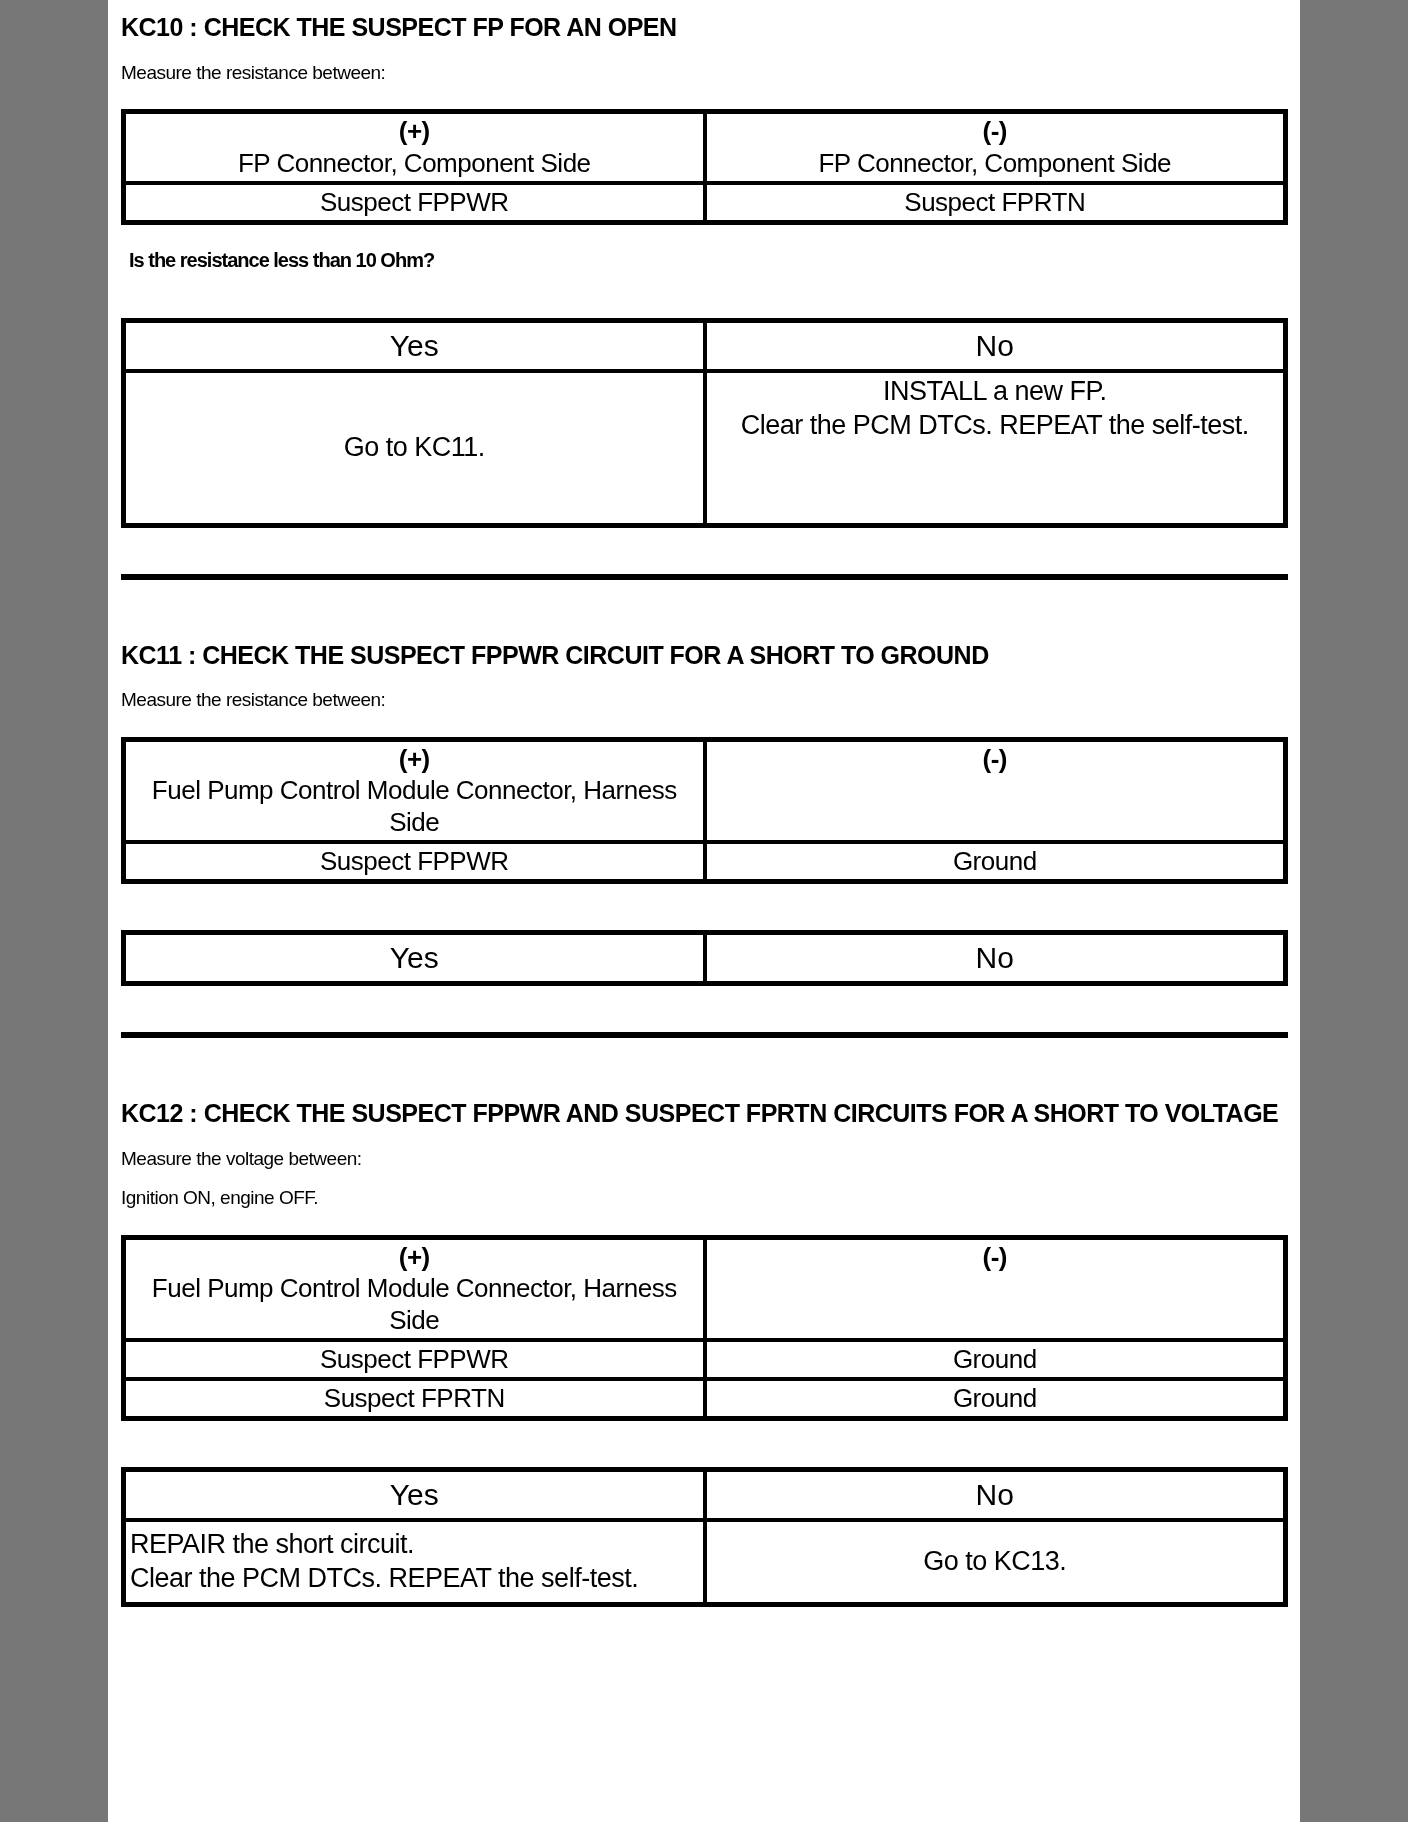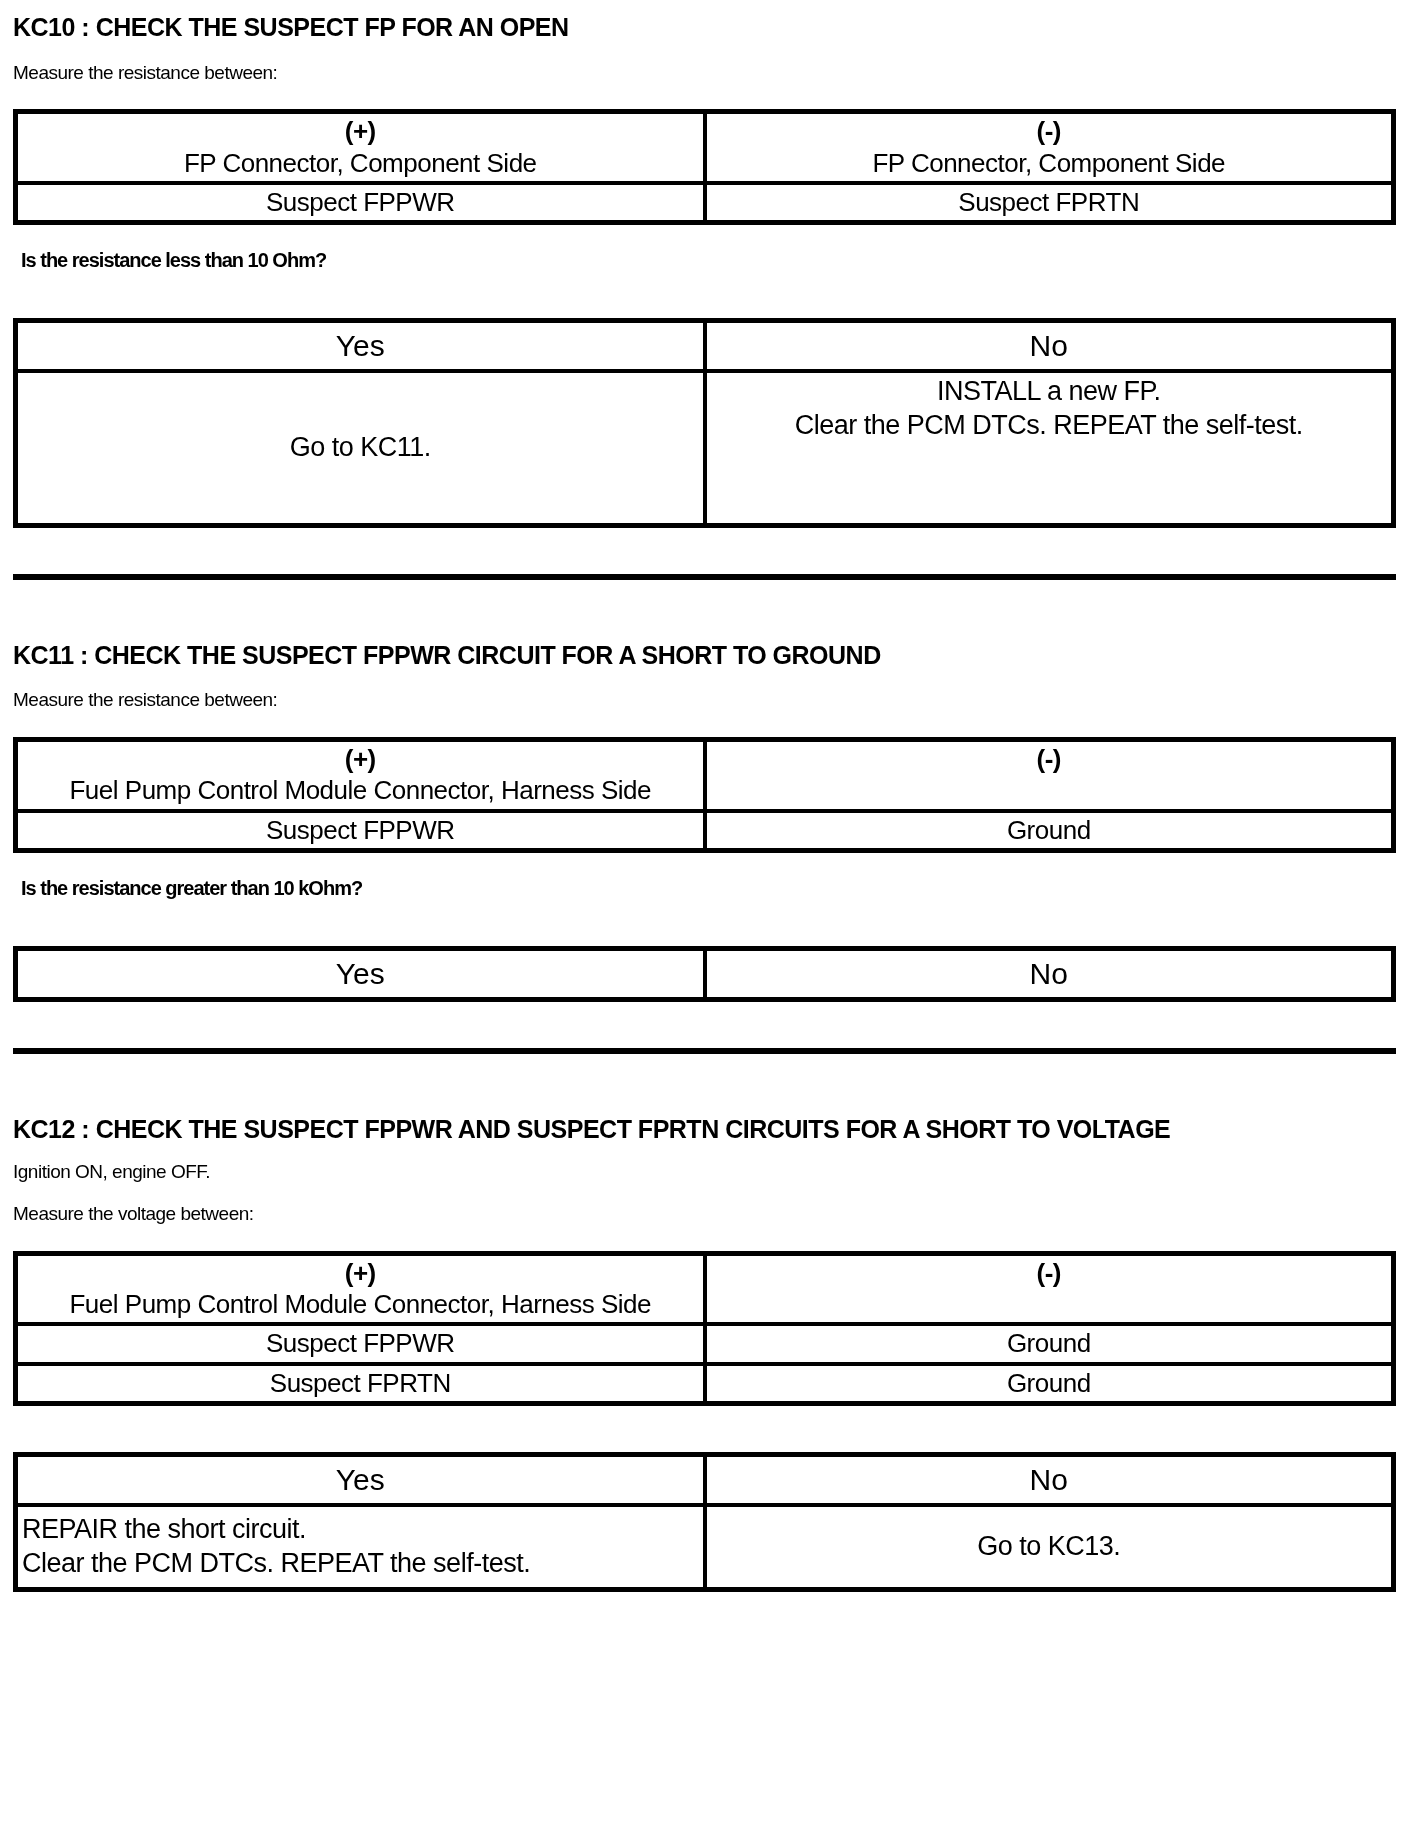--- a/index.html
+++ b/index.html
@@ -1,18 +1,18 @@
 <!DOCTYPE html>
 <html><head>
 <meta charset="utf-8">
 <style>
   html, body { margin: 0; padding: 0; background: #777; }
   .page {
     position: relative;
-    width: 1408px;
+    width: 1192px;
     height: 1822px;
     margin: 0 auto;
     background: #ffffff;
     color: #000000;
     font-family: "Liberation Sans", "DejaVu Sans", sans-serif;
     box-sizing: border-box;
     padding: 14px 12px 0 13px;
     overflow: hidden;
   }
 
@@ -163,38 +163,37 @@
             <div></div>
           </td>
         </tr>
         <tr>
           <td class="spec-row-cell">Suspect FPPWR</td>
           <td class="spec-row-cell">Ground</td>
         </tr>
       </tbody>
     </table>
 
-    <p class="question">Is the resistance greater than 10 kOhm?</p>
 
     <table class="decision">
       <tbody>
         <tr>
           <th>Yes</th>
           <th>No</th>
         </tr>
       </tbody>
     </table>
 
     <hr class="rule">
   </section>
 
   <section>
     <h2 class="step-title mt-section">KC12 : CHECK THE SUSPECT FPPWR AND SUSPECT FPRTN CIRCUITS FOR A SHORT TO VOLTAGE</h2>
+    <p class="instruction">Measure the voltage between:</p>
     <p class="instruction mt-small">Ignition ON, engine OFF.</p>
-    <p class="instruction">Measure the voltage between:</p>
 
     <table class="spec mt-mid">
       <tbody>
         <tr>
           <td>
             <div class="polarity">(+)</div>
             <div>Fuel Pump Control Module Connector, Harness Side</div>
           </td>
           <td>
             <div class="polarity">(-)</div>

